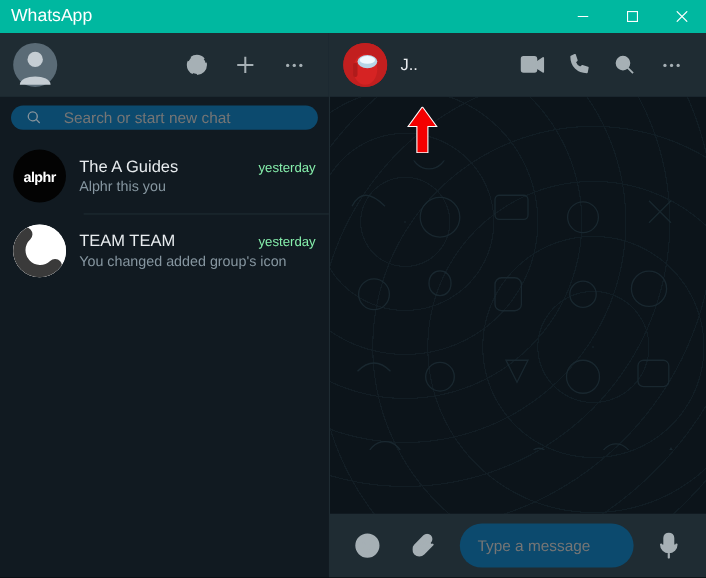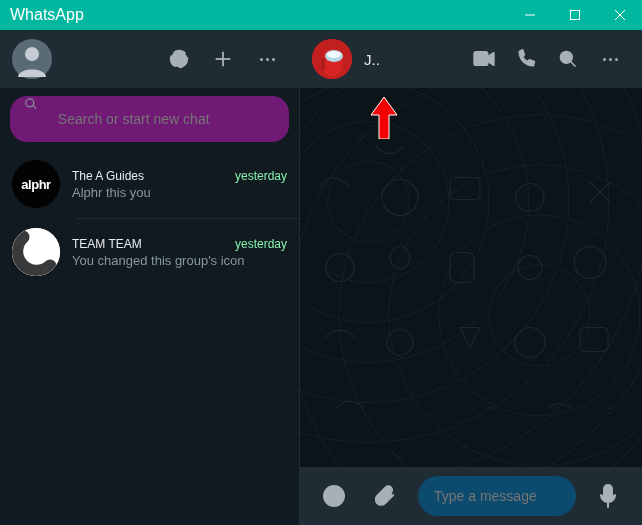--- a/index.html
+++ b/index.html
@@ -11,32 +11,32 @@
 .winbtn svg{stroke:#fff;fill:none}
 .app{display:flex;height:495px;background:#111a21}
 .left{width:300px;background:#111a21;display:flex;flex-direction:column;border-right:1px solid #1f2c33}
 .l-head{height:58px;background:#1f2c33;display:flex;align-items:center;padding:0 12px;gap:4px}
 .avatar{width:40px;height:40px;border-radius:50%;background:#5a6b76;display:flex;align-items:center;justify-content:center}
 .avatar svg{fill:#c5cdd3}
 .spacer{flex:1}
 .iconbtn{width:40px;height:40px;display:flex;align-items:center;justify-content:center;cursor:pointer;color:#a6b0b5}
 .iconbtn svg{fill:#a6b0b5;stroke:#a6b0b5}
 .searchwrap{padding:8px 10px}
-.search{height:46px;background:#701a75;border-radius:17px;display:flex;padding:0 14px}
+.search{height:22px;background:#0c4a6e;border-radius:17px;display:flex;align-items:center;padding:0 14px}
 .search input{background:transparent;border:none;outline:none;color:#a0a8ae;font-size:14px;margin-left:20px;width:100%}
 .search svg{fill:#86939b;width:16px;height:16px}
 .chats{flex:1}
 .chatrow{display:flex;align-items:center;padding:10px 12px;cursor:pointer;gap:12px;position:relative}
 .sep{position:absolute;left:76px;right:0;top:0;height:1px;background:#1f2c33}
 .chava{width:48px;height:48px;border-radius:50%;background:#fff;display:flex;align-items:center;justify-content:center;flex-shrink:0}
 .chava.alphr{background:#030303;color:#fff;font-size:13px;font-weight:700;letter-spacing:-0.5px}
 .chava.team{background:#fff;position:relative}
 .chbody{flex:1;min-width:0}
 .chtop{display:flex;justify-content:space-between;align-items:center}
-.chname{color:#e8ecef;font-size:12px;white-space:nowrap;overflow:hidden;text-overflow:ellipsis}
+.chname{color:#e8ecef;font-size:15px;white-space:nowrap;overflow:hidden;text-overflow:ellipsis}
 .chtime{color:#86efac;font-size:12px}
 .chmsg{color:#8696a0;font-size:13px;margin-top:2px;white-space:nowrap;overflow:hidden;text-overflow:ellipsis}
 .right{flex:1;display:flex;flex-direction:column;background:#0c141a;position:relative}
 .right::before{content:"";position:absolute;inset:58px 0 58px 0;background-image:repeating-radial-gradient(circle at 20% 30%,#17242c 0 1px,transparent 1px 40px),repeating-radial-gradient(circle at 70% 60%,#17242c 0 1px,transparent 1px 50px);opacity:0.6}
 .r-head{height:58px;background:#1f2c33;display:flex;align-items:center;padding:0 12px;gap:2px;z-index:2;position:relative}
 .contact-ava{width:40px;height:40px;border-radius:50%;background:#c71f1f;display:flex;align-items:center;justify-content:center;flex-shrink:0;overflow:hidden}
 .cname{color:#e8ecef;font-size:15px;font-weight:500;margin-left:10px;white-space:nowrap;overflow:hidden;text-overflow:ellipsis;max-width:18px}
 .r-input{height:58px;background:#1f2c33;display:flex;align-items:center;padding:0 14px;gap:12px;z-index:2}
 .msgbox{flex:1;background:#0c4a6e;border-radius:21px;height:40px;display:flex;align-items:center;padding:0 16px}
 .msgbox input{background:transparent;border:none;outline:none;color:#a0a8ae;font-size:14px;width:100%}
@@ -135,21 +135,21 @@
                 <rect width="48" height="48" fill="#fff"></rect>
                 <path d="M11 9 A18 18 0 1 0 38 38" fill="none" stroke="#3a3a3a" stroke-width="13" stroke-linecap="round"></path>
               </g>
             </svg>
         </div>
         <div class="chbody">
           <div class="chtop">
             <div class="chname">TEAM TEAM</div>
             <div class="chtime">yesterday</div>
           </div>
-          <div class="chmsg">You changed this group's icon</div>
+          <div class="chmsg">You changed added group's icon</div>
         </div>
       </div>
     </div>
   </div>
 
   <div class="right">
     <div class="r-head">
       <div class="contact-ava">
         <svg width="40" height="40" viewBox="0 0 40 40">
             <rect width="40" height="40" fill="#c21f1f"></rect>

